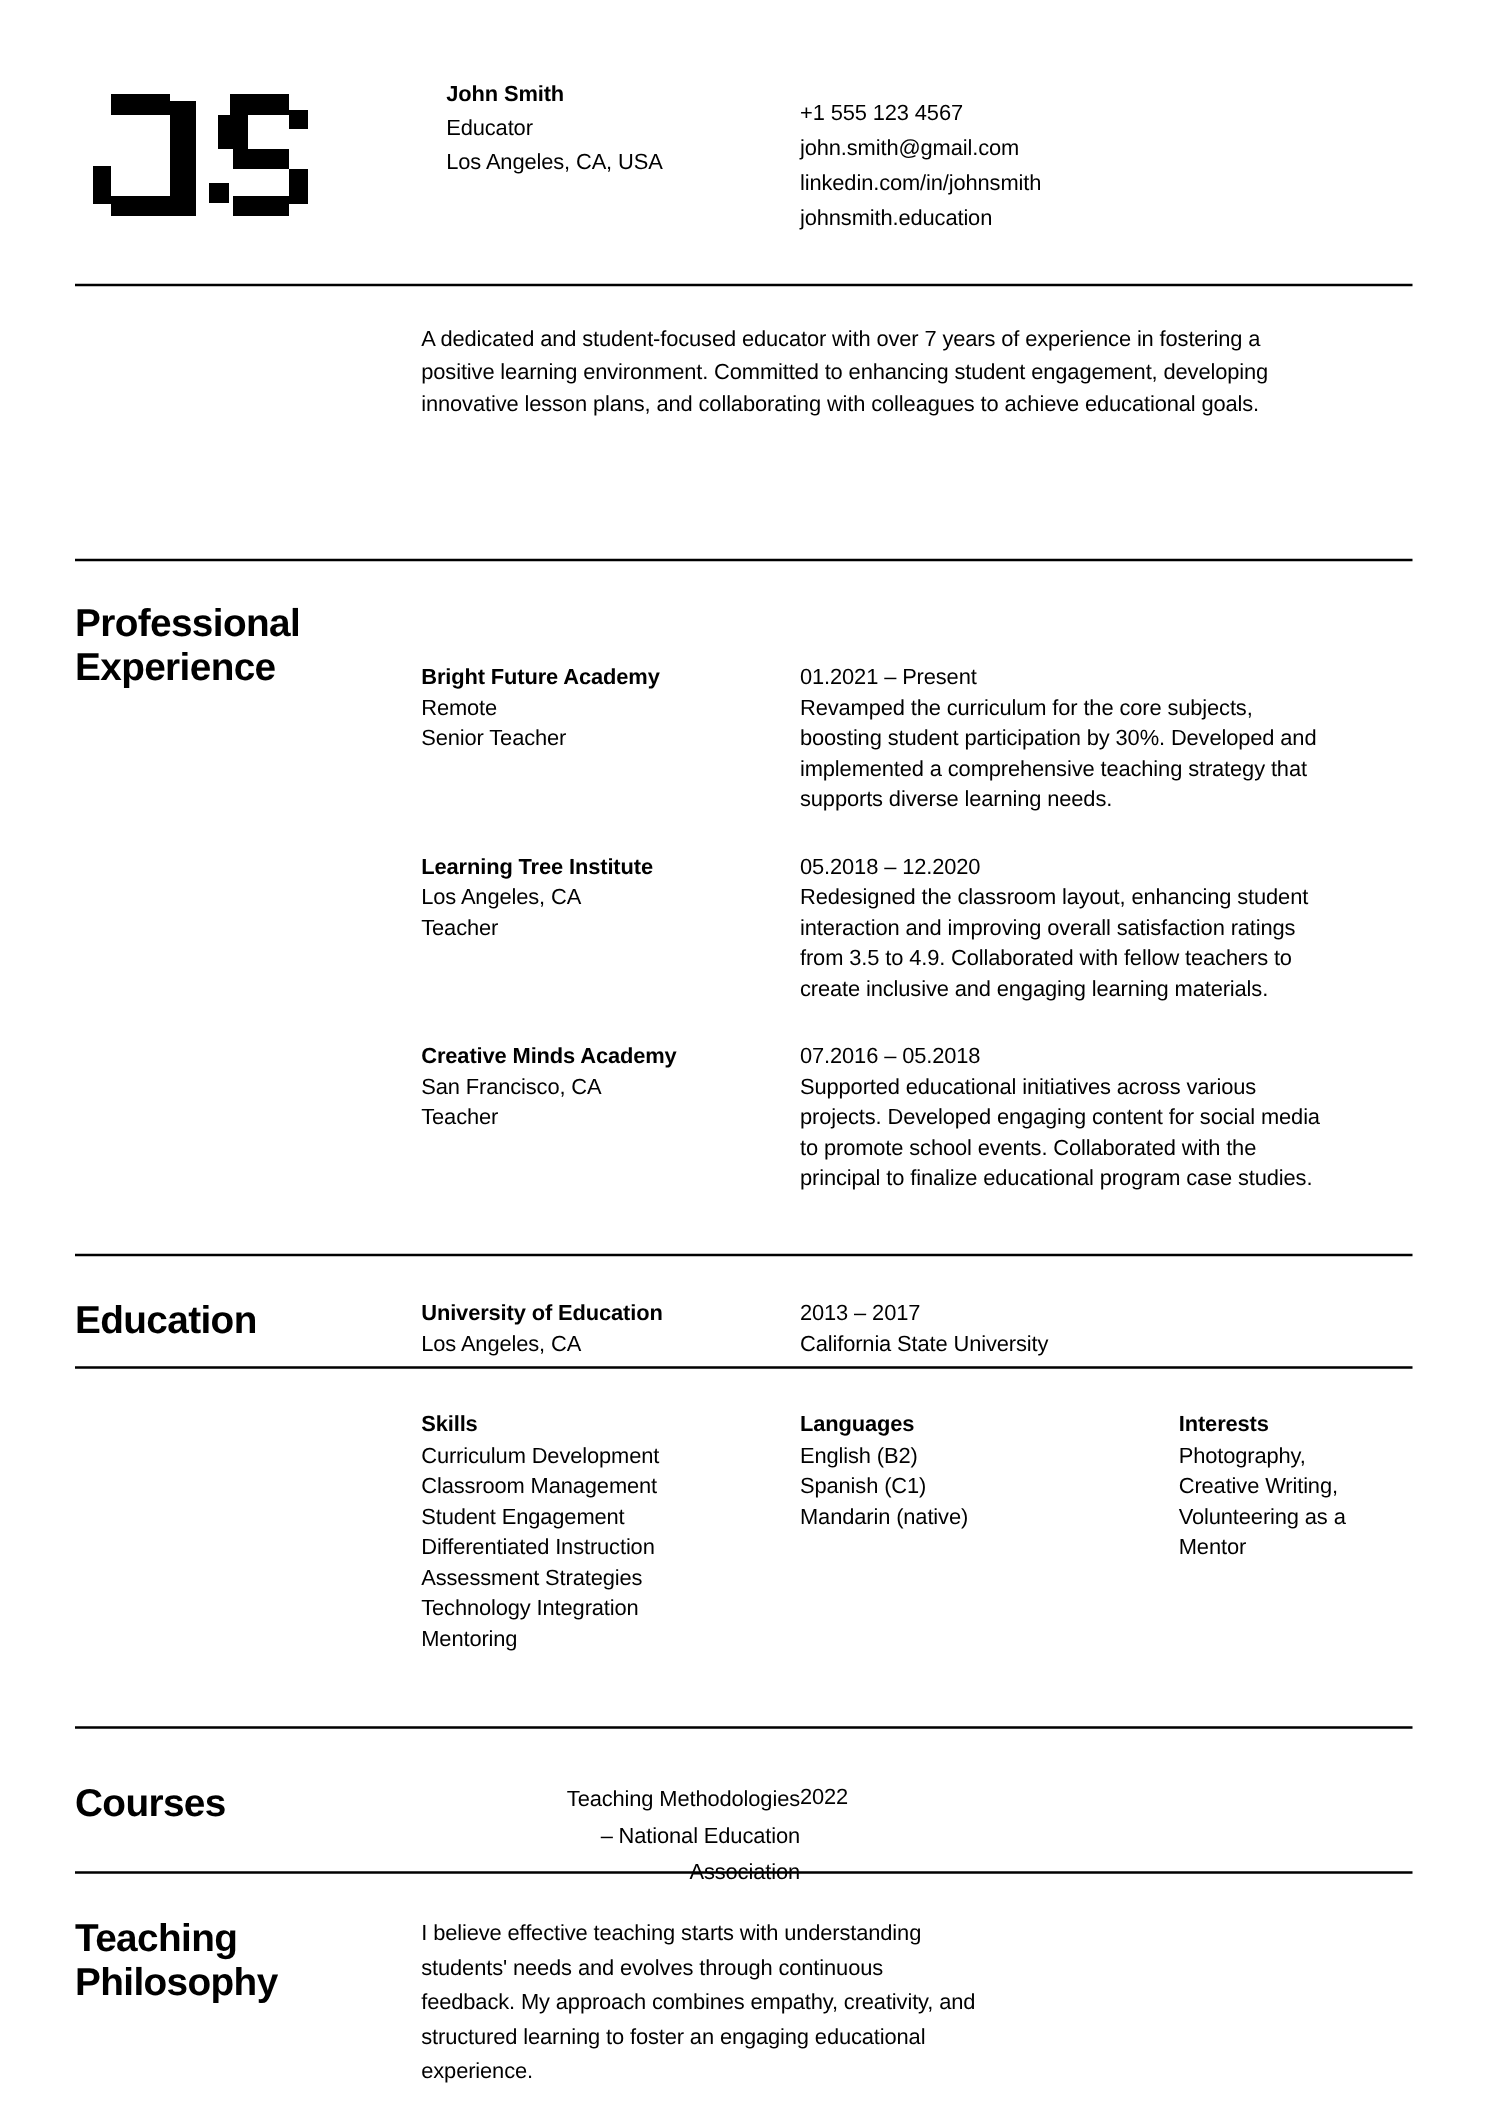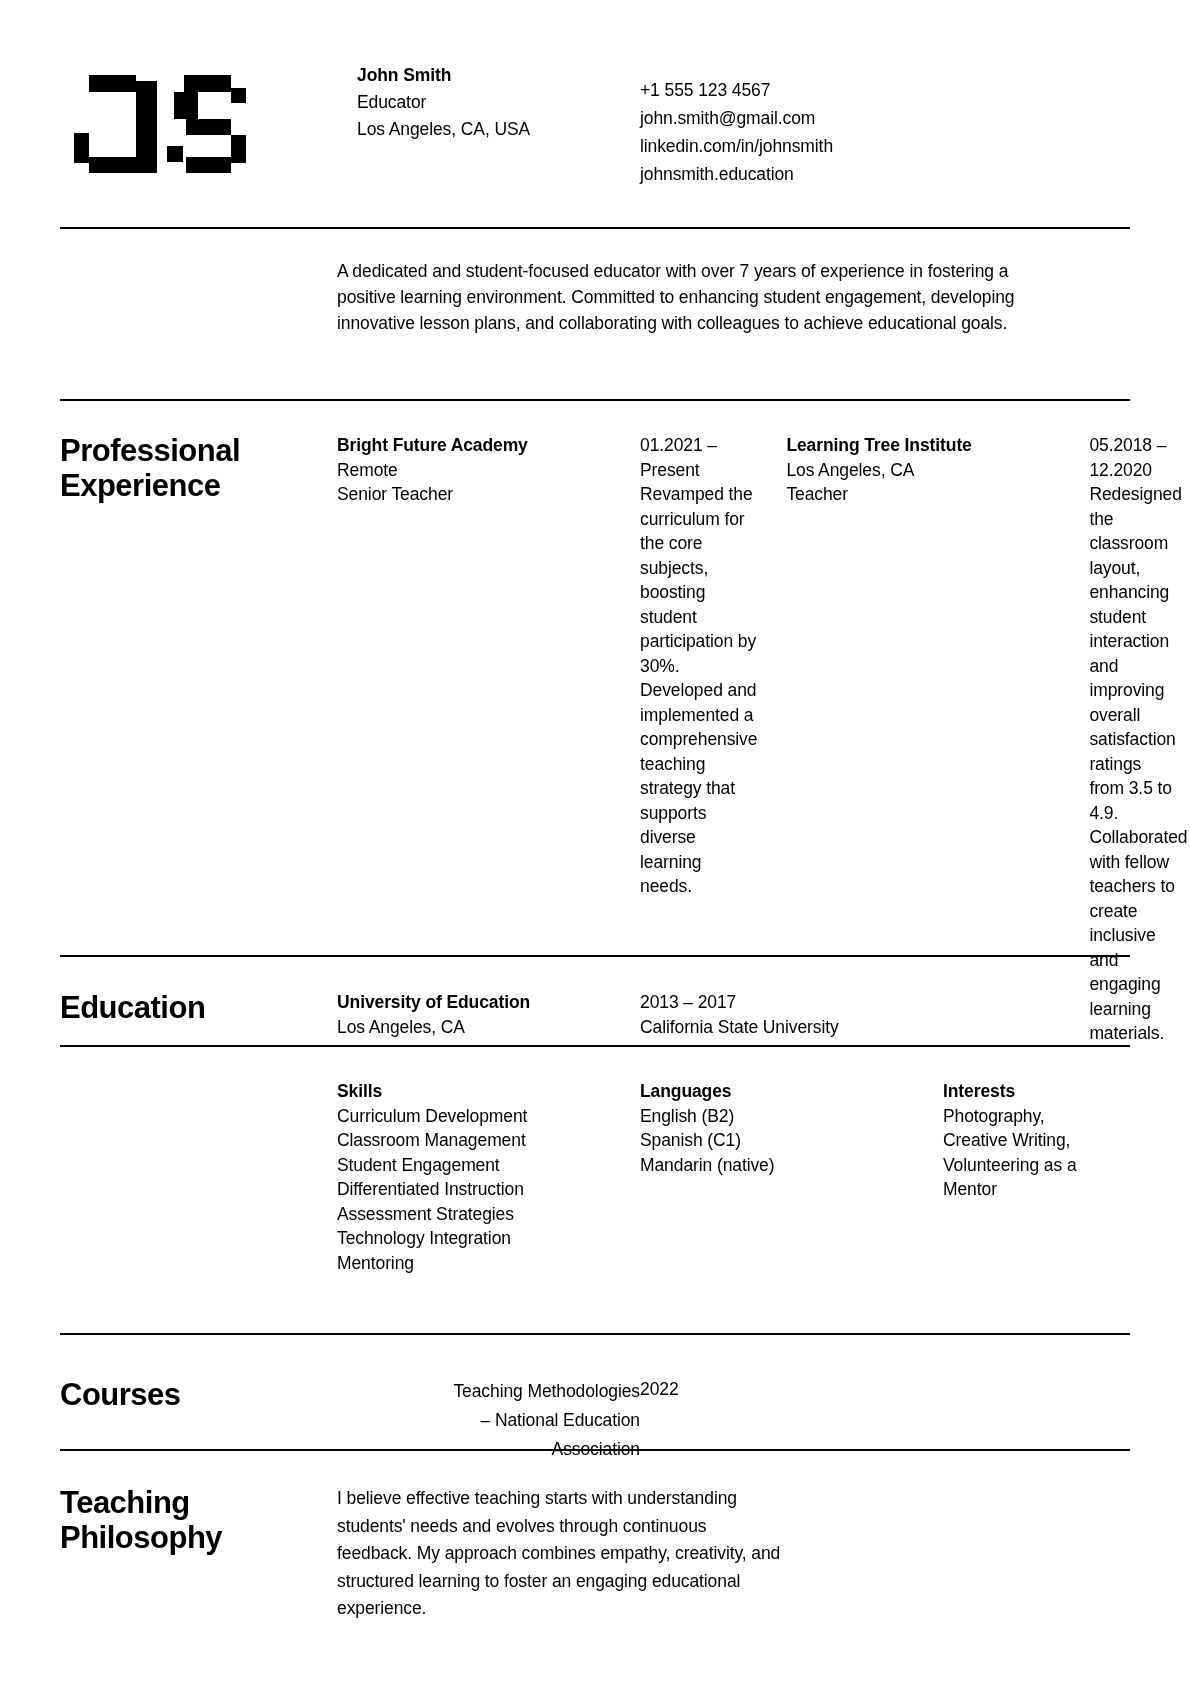--- a/index.html
+++ b/index.html
@@ -22,26 +22,26 @@
 
   
   .header { height:227px; padding-top:60px; }
   .logo-box { margin-left:3px; margin-top:4px; }
   .id-block { margin-top:2px; line-height:27px;margin-left:20px; }
   .id-name { font-weight:700; }
   .contact-block { margin-top:16px; line-height:28px; }
   .contact-line { display:block; }
 
   
-  .summary { height:172px; padding-top:29px; }
+  .summary { height:220px; padding-top:29px; }
   .summary-text { grid-column:2 / 5; max-width:730px; line-height:26px; white-space:pre-line; }
 
   
   .experience { height:556px; padding-top:32px; }
-  .jobs { grid-column:2 / 5; display:flex; flex-direction:row; gap:29px; }
+  .jobs { grid-column:2 / 5; display:flex; flex-direction:column; gap:29px;justify-content:center; }
   .job { display:grid; grid-template-columns:303px 1fr; }
   .job .lh, .lh { line-height:24.5px; }
   .b { font-weight:700; }
   .desc { white-space:pre-line; max-width:460px; }
 
   
   .education { height:90px; padding-top:33px; }
 
   
   .skillsrow { height:288px; padding-top:32px; }
@@ -134,20 +134,27 @@
 from 3.5 to 4.9. Collaborated with fellow teachers to
 create inclusive and engaging learning materials.</div>
           </div>
         </div>
 
         <div class="job">
           <div class="lh">
             <div class="b">Creative Minds Academy</div>
             <div>San Francisco, CA</div>
             <div>Teacher</div>
+          </div>
+          <div class="lh">
+            <div>07.2016 – 05.2018</div>
+            <div class="desc">Supported educational initiatives across various
+projects. Developed engaging content for social media
+to promote school events. Collaborated with the
+principal to finalize educational program case studies.</div>
           </div>
         </div>
 
       </div>
     </div>
 
     <div class="grid section education">
       <div class="sec-title">Education</div>
       <div class="lh">
         <div class="b">University of Education</div>

